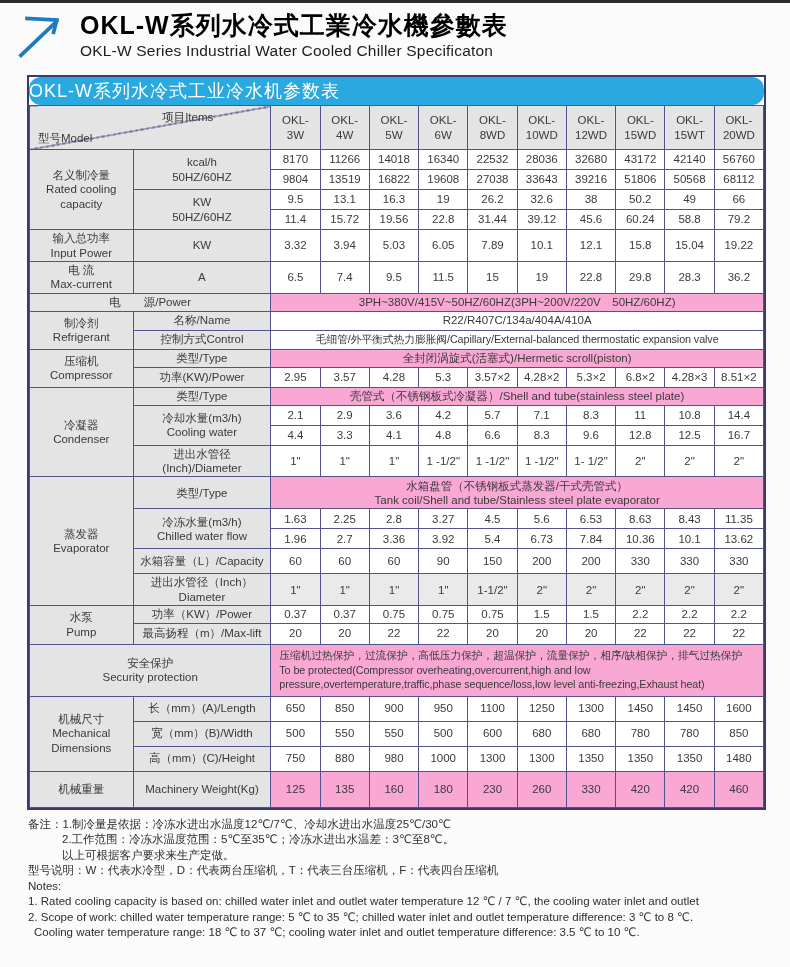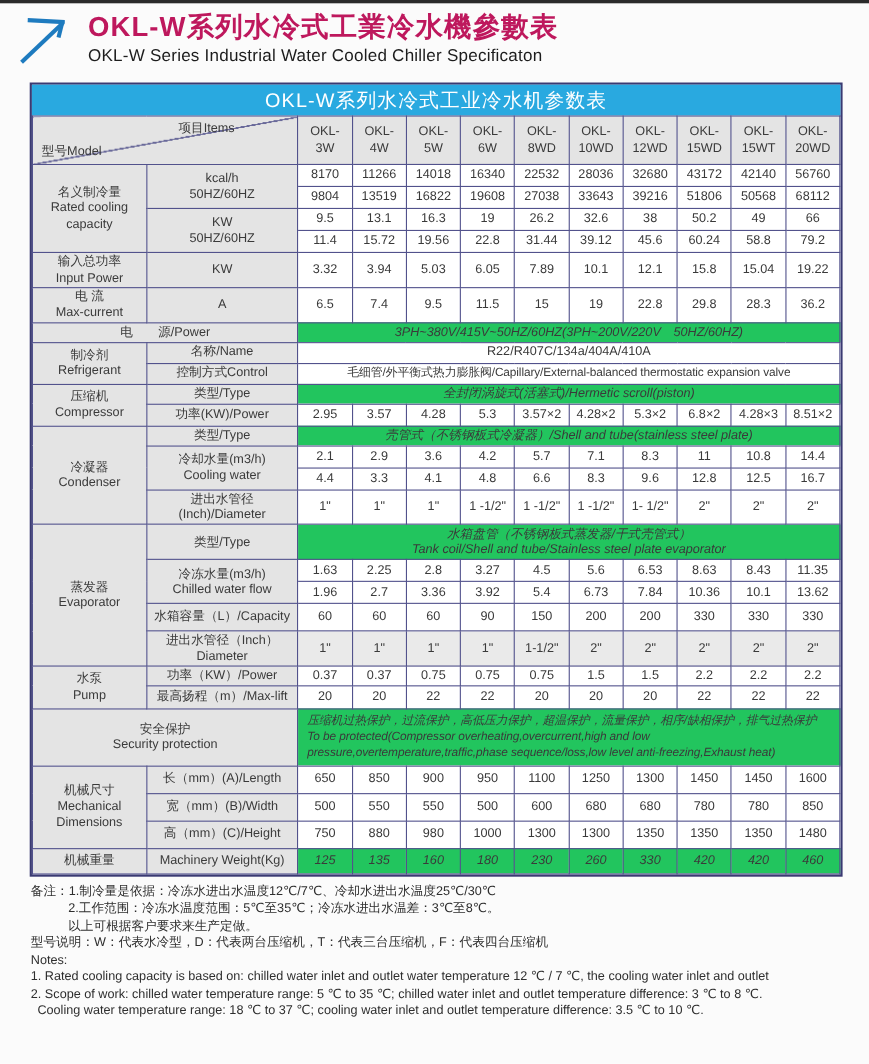--- a/index.html
+++ b/index.html
@@ -7,44 +7,44 @@
     width:790px;height:967px;overflow:hidden;
     background:#fbfbfb;
     font-family:"Liberation Sans","DejaVu Sans",sans-serif;
     color:#333;
   }
   .topline{height:3px;background:#2b2b2b;}
   
   .page-header{display:flex;align-items:flex-start;padding:8px 0 0 14px;height:56px;}
   .logo{width:56px;height:50px;flex:0 0 auto;}
   .titles{margin-left:10px;}
-  .title-zh{font-size:25px;font-weight:bold;color:#be185d;letter-spacing:1px;line-height:1.15;}
+  .title-zh{font-size:25px;font-weight:bold;color:#000000;letter-spacing:1px;line-height:1.15;}
   .title-en{font-size:15.5px;color:#1c1c1c;margin-top:2px;letter-spacing:0.2px;}
   
   .table-wrap{width:735px;margin:8px 0 0 27px;border:2px solid #3a3a72;background:#fff;}
-  .table-title{height:28px;line-height:28px;text-align:center;background:#29a9e0;color:#fff;
-    font-size:18px;letter-spacing:1px;}
+  .table-title{height:28px;line-height:28px;background:#29a9e0;color:#fff;
+    font-size:18px;letter-spacing:1px;border-radius:12px;}
   table{width:100%;border-collapse:collapse;table-layout:fixed;}
   td{border:1px solid #52528c;text-align:center;vertical-align:middle;
      font-size:11.5px;line-height:1.25;padding:1px 2px;color:#3a3a3a;white-space:pre-line;}
   .lab{background:#e4e4e4;}
   .val{background:#ffffff;}
-  .gray{background:#22c55e;font-style:italic;}
+  .gray{background:#f9a8d4;}
   .shade{background:#eaeaea;}
   .left{text-align:left;padding-left:8px;margin-top:20px;}
   .tight{font-size:10.8px;line-height:1.35;letter-spacing:-0.1px;}
   .corner{position:relative;padding:0;
     background-color:#e4e4e4;
     background-image:linear-gradient(to bottom right,
       transparent calc(50% - 0.7px), #6a6a9a calc(50% - 0.7px),
       #6a6a9a calc(50% + 0.7px), transparent calc(50% + 0.7px));}
   .corner .corner-items{position:absolute;top:4px;left:55%;font-size:11.5px;}
   .corner .corner-model{position:absolute;bottom:4px;left:8px;font-size:11.5px;}
   .h18{height:18px}.h19{height:19px}.h20{height:20px}.h21{height:21px}.h22{height:16px}
-  .h23{height:23px}.h25{height:25px}.h28{height:28px}.h30{height:30px}.h32{height:32px}
+  .h23{height:36px}.h25{height:25px}.h28{height:28px}.h30{height:30px}.h32{height:32px}
   .h38{height:38px}.h52{height:52px}
   
   .notes{margin:7px 0 0 28px;width:735px;}
   .note-line{font-size:11.5px;line-height:15.5px;color:#2e2e2e;}
   .ind-zh{padding-left:34px;}
   .ind-en{padding-left:6px;}
 </style>
 </head>
 <body>
 

